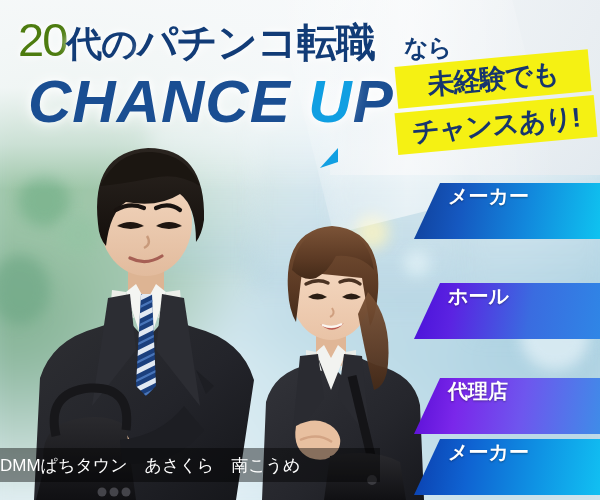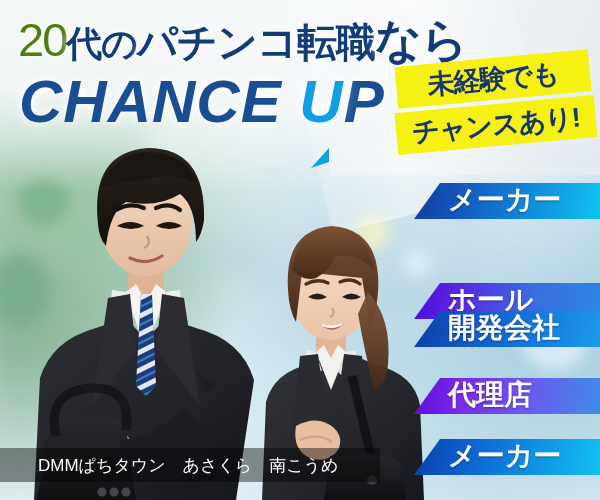--- a/index.html
+++ b/index.html
@@ -65,24 +65,24 @@
     color:#123c77;
     letter-spacing:-1px;
     white-space:nowrap;
     text-shadow:0 0 7px rgba(255,255,255,.95),0 0 14px rgba(255,255,255,.9);
   }
   .headline .num{
     font-size:47px;font-weight:400;letter-spacing:-2px;
     color:#4d7c0f;
   }
   .headline .sm{font-size:36px;}
-  .headline .nara{font-size:46px;}
+  .headline .nara{font-size:24px;margin-left:29px;}
 
   .logo{
-    position:absolute;left:19px;top:72px;
+    position:absolute;left:28px;top:72px;
     white-space:nowrap;
     font-size:60px;line-height:1;
     font-weight:700;font-style:italic;
     letter-spacing:1px;
     color:#1a4e92;
     text-shadow:0 0 8px rgba(255,255,255,.95),0 0 18px rgba(255,255,255,.85);
   }
   .logo .up-u{color:#109fe2;position:relative;}
   .logo .up-p{color:#1a4e92;}
   .logo .arrow{
@@ -106,44 +106,44 @@
   }
   .ribbon-2{
     left:396px;top:104px;width:200px;height:42px;
     transform:rotate(-5.2deg);
     font-size:27px;letter-spacing:-1px;
   }
 
   
   .btn{
     position:absolute;
-    height:36px;width:186px;
+    height:56px;width:186px;
     clip-path:polygon(26px 0, 100% 0, 100% 100%, 0 100%);
-    display:flex;align-items:flex-end;
-    color:#fff;font-weight:700;font-size:28px;
+    display:flex;align-items:flex-start;
+    color:#fff;font-weight:700;font-size:20px;
     letter-spacing:0px;
     padding-left:34px;
     box-sizing:border-box;
     white-space:nowrap;
     text-shadow:0 1px 2px rgba(0,0,0,.35);
   }
   .btn span{display:block;}
   .b1{left:414px;top:183px;background:linear-gradient(100deg,#10409a 0%,#1558c0 26%,#1287dc 60%,#0fc3f0 100%);}
   .b2{left:414px;top:247px;background:linear-gradient(100deg,#4a10d8 0%,#5b23e2 22%,#3a6ce0 62%,#2f86e6 100%);margin-top:36px;}
   .b3{left:414px;top:311px;background:linear-gradient(100deg,#0c3fa8 0%,#1356c6 28%,#1479dc 64%,#1e9ae8 100%);}
   .b4{left:414px;top:378px;background:linear-gradient(100deg,#5a0fd6 0%,#7a27ea 24%,#6e56ee 58%,#3f8ce8 100%);}
   .b5{left:414px;top:439px;background:linear-gradient(100deg,#0b3fae 0%,#0f63d2 30%,#0f93e4 66%,#11c0f2 100%);}
 
   
   .credit{
     position:absolute;left:0;bottom:18px;width:380px;height:34px;
     background:rgba(0,0,0,.42);
     display:flex;align-items:center;
     color:#fff;font-size:17px;
-    padding-left:38px;box-sizing:border-box;
+    box-sizing:border-box;
     white-space:nowrap;
     letter-spacing:0px;
   }
 </style>
 </head>
 <body>
 
 <div id="banner">
 
   <div class="bg">
@@ -326,23 +326,20 @@
   <div class="ribbon ribbon-2">
     <span>チャンスあり!</span>
   </div>
 
   <div class="btn b1">
     <span>メーカー</span>
   </div>
   <div class="btn b2">
     <span>ホール</span>
   </div>
-  <div class="btn b3">
-    <span>開発会社</span>
-  </div>
   <div class="btn b4">
     <span>代理店</span>
   </div>
   <div class="btn b5">
     <span>メーカー</span>
   </div>
 
   <div class="credit">
     <span>DMMぱちタウン　あさくら　南こうめ</span>
   </div>

